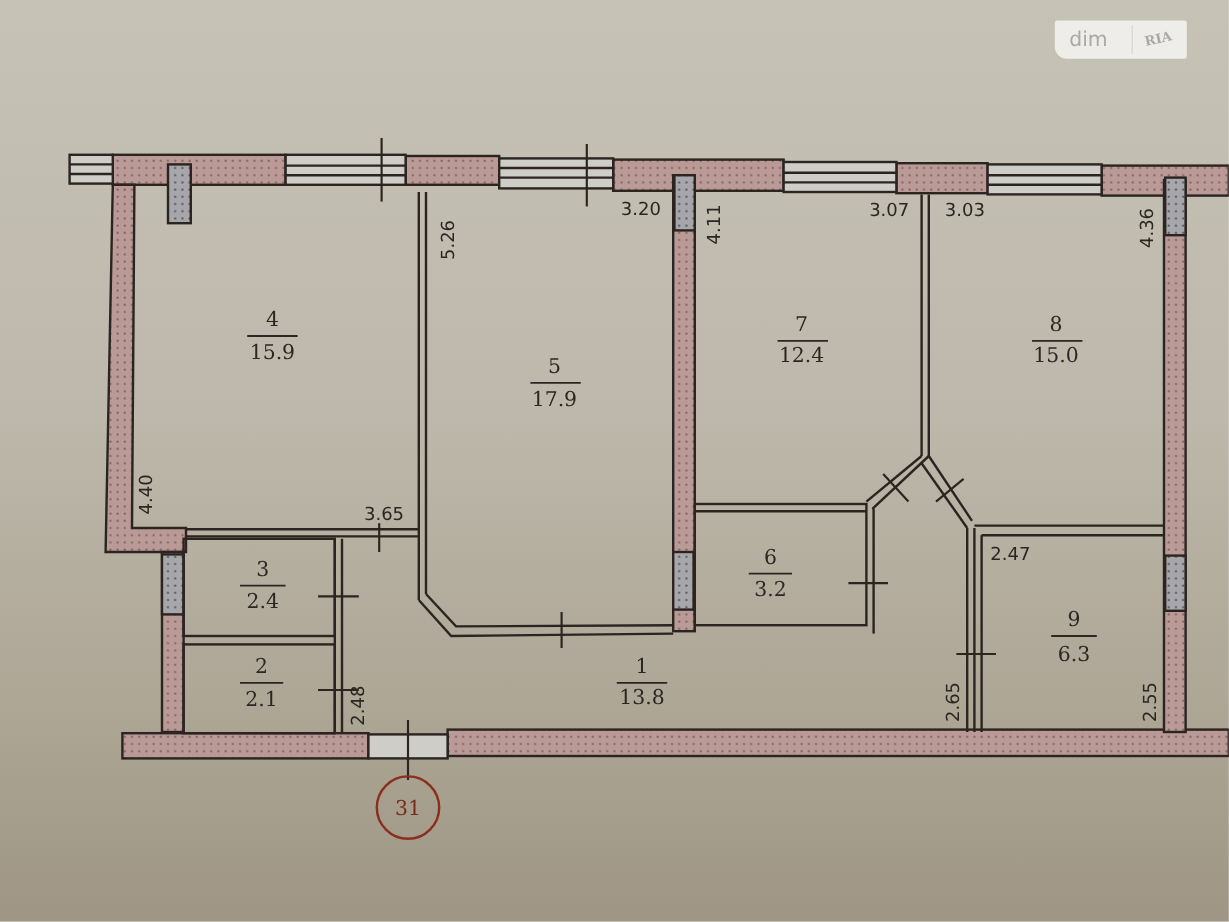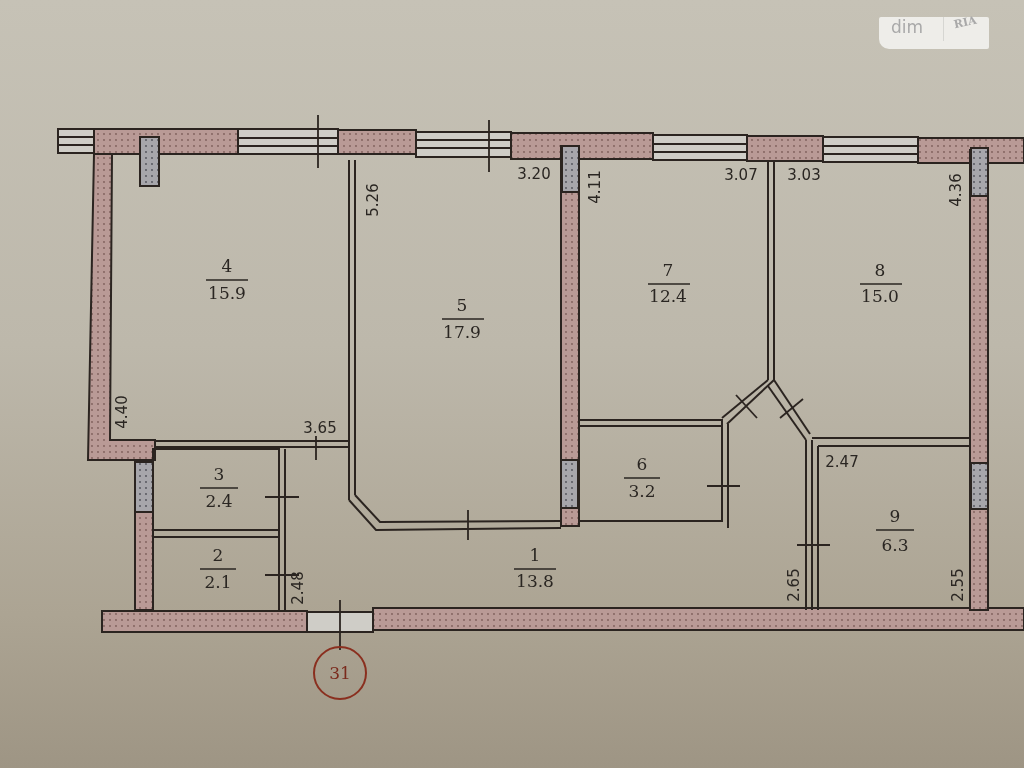--- a/index.html
+++ b/index.html
@@ -9,21 +9,21 @@
     font-family: "DejaVu Serif", "Liberation Serif", serif;
   }
   #plan { position:absolute; left:0; top:0; }
   .lbl { font-family: "DejaVu Serif", "Liberation Serif", serif; fill:#2a2622; }
   .room-num { font-size:17px; }
   .room-area { font-size:17px; }
   .dim { font-family: "DejaVu Sans", "Liberation Sans", sans-serif; font-size:15px; fill:#2a2622; }
   .watermark {
     position:absolute; left:879px; top:17px; width:110px; height:32px;
     background: rgba(245,245,242,0.85); border-radius:2px 2px 2px 10px;
-    display:flex; align-items:flex-start; font-family:"DejaVu Sans","Liberation Sans",sans-serif;
+    display:flex; align-items:center; font-family:"DejaVu Sans","Liberation Sans",sans-serif;
   }
   .wm-dim { color:#a9a9a9; font-size:17px; padding-left:12px; width:52px; }
   .wm-sep { width:1px; height:24px; background:#d6d6d2; }
   .wm-ria { color:#a9a9a9; font-size:11px; font-weight:bold; padding-left:10px; transform:rotate(-12deg); font-family:"DejaVu Serif","Liberation Serif",serif; }
   .axis-num { font-family:"DejaVu Serif","Liberation Serif",serif; font-size:17px; fill:#7a2a1c; }
 </style>
 </head>
 <body>
 
 <div class="watermark">

